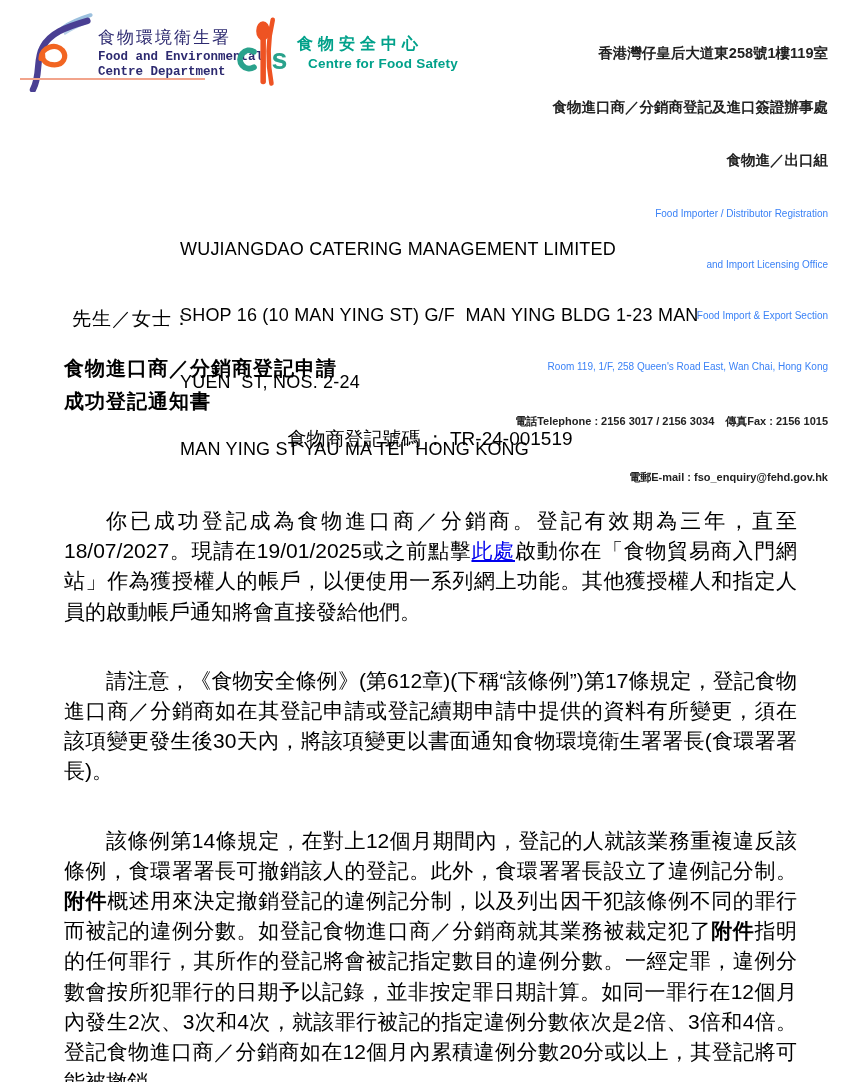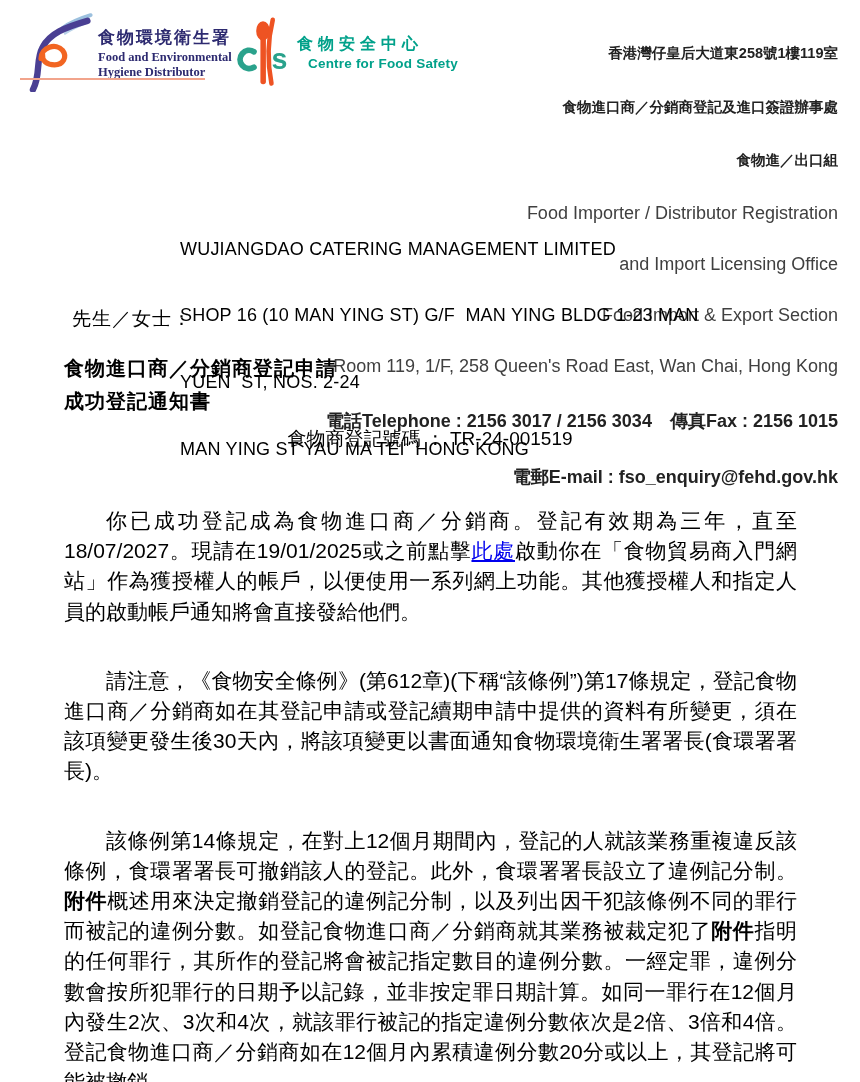--- a/index.html
+++ b/index.html
@@ -14,47 +14,47 @@
     overflow: hidden;
   }
 
   
   .fehd-block {
     position: absolute; left: 16px; top: 12px;
     display: flex; align-items: flex-start;
   }
   .fehd-mark { width: 78px; height: 80px; }
   .fehd-text { margin-left: 4px; margin-top: 16px; color: #2d2a70; }
-  .fehd-cn { font-size: 17px; font-weight: bold; letter-spacing: 2px; line-height: 20px; }
+  .fehd-cn { font-size: 17px; font-weight: normal; letter-spacing: 2px; line-height: 20px; }
   .fehd-en {
-    font-family: Liberation Serif, serif;
+    font-family: Liberation Mono, monospace;
     font-weight: bold; font-size: 12.5px; line-height: 14.5px; margin-top: 2px;
   }
   .fehd-underline {
     position: absolute; left: 20px; top: 78px;
     width: 185px; height: 2px; background: #f2a48c;
   }
 
   .cfs-block {
     position: absolute; left: 237px; top: 16px;
     display: flex; align-items: center;
   }
   .cfs-mark { width: 52px; height: 72px; }
   .cfs-text { margin-left: 8px; color: #00a18a; }
   .cfs-cn { font-size: 16px; font-weight: 700; letter-spacing: 5px; line-height: 20px; }
   .cfs-en { font-size: 13.5px; font-weight: bold; letter-spacing: 0.2px; margin-top: 2px; margin-left: 11px; }
 
   .office-address {
-    position: absolute; right: 22px; top: 9px;
+    position: absolute; right: 32px; top: 9px;
     text-align: right; color: #222;
     white-space: pre-wrap;
   }
   .addr-cn { font-size: 14.5px; font-weight: 600; line-height: 17.5px; }
-  .addr-en { font-size: 18px; font-weight: 400; line-height: 15px; color: #404040; }
-  .addr-contact { font-size: 18px; font-weight: 600; line-height: 17px; margin-top: 3px; }
+  .addr-en { font-size: 10px; font-weight: 400; line-height: 15px; color: #3b82f6; }
+  .addr-contact { font-size: 11px; font-weight: 600; line-height: 17px; margin-top: 3px; }
 
   
   .recipient {
     position: absolute; left: 180px; top: 193px;
     font-size: 18px; line-height: 22.3px;
     letter-spacing: 0.2px; white-space: pre-wrap;
   }
 
   
   .salutation {
@@ -90,21 +90,21 @@
     <svg class="fehd-mark" viewBox="0 0 95 100" aria-hidden="true">
       <path d="M57,20 C68,12 79,8 92,4" stroke="#9cc0de" stroke-width="5" fill="none" stroke-linecap="round"></path>
       <path d="M60,27 C70,20 80,16 90,12" stroke="#b9d2e8" stroke-width="3" fill="none" stroke-linecap="round"></path>
       <path d="M20,97 C30,78 23,60 32,44 C41,27 60,19 88,11" stroke="#4a3f93" stroke-width="8" fill="none" stroke-linecap="round"></path>
       <path d="M30,58 C30,44 49,38 57,48 C63,56 58,66 47,66 C37,66 31,61 32,53" stroke="#f26522" stroke-width="6.5" fill="none" stroke-linecap="round"></path>
     </svg>
     <div class="fehd-text">
       <div class="fehd-cn">食物環境衛生署</div>
       <div class="fehd-en">
         <div>Food and Environmental</div>
-        <div>Hygiene Distributor</div>
+        <div>Centre Department</div>
       </div>
     </div>
   </div>
   <div class="fehd-underline"></div>
 
   <div class="cfs-block">
     <svg class="cfs-mark" viewBox="0 0 80 105" aria-hidden="true">
       <path d="M26,52 A14,14 0 1 0 26,76" stroke="#2aa28c" stroke-width="9" fill="none" stroke-linecap="round"></path>
       <ellipse cx="40" cy="20" rx="10.5" ry="15" fill="#ee5323"></ellipse>
       <rect x="36" y="30" width="8.5" height="72" rx="4" fill="#ee5323"></rect>

